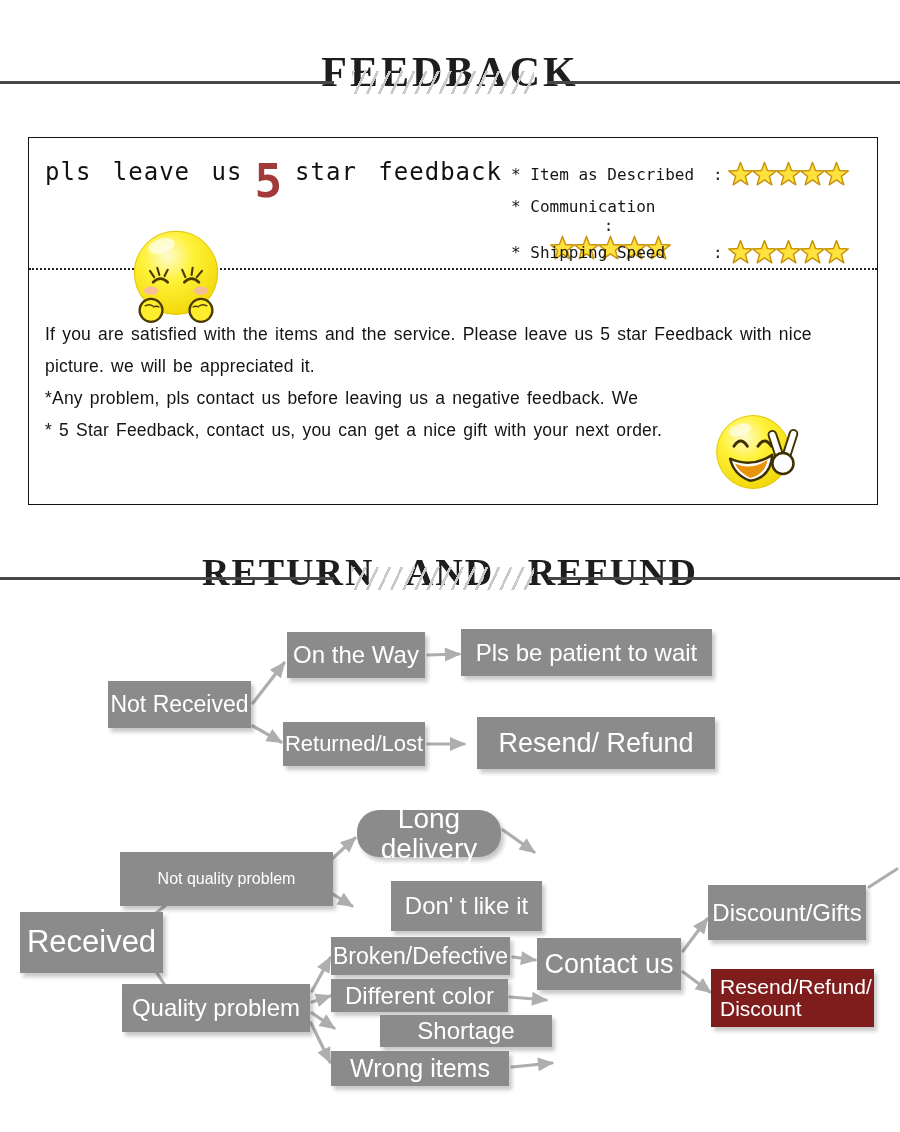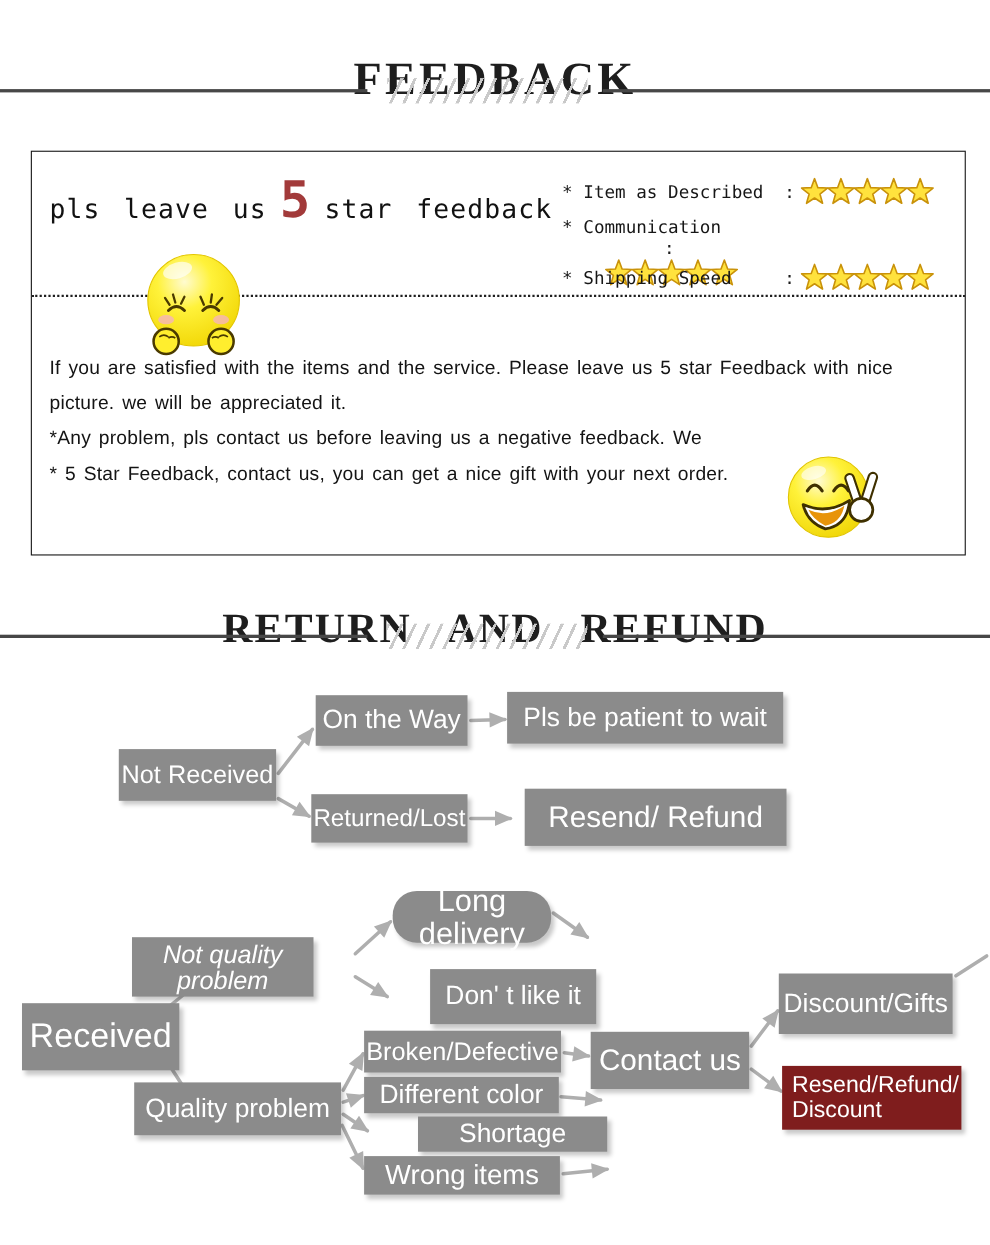--- a/index.html
+++ b/index.html
@@ -12,21 +12,21 @@
   #feedback-title{top:20px;font-size:42px;letter-spacing:3px;}
   #return-title{top:518px;font-size:38px;letter-spacing:2px;word-spacing:22px;}
 
   .deco-line{position:absolute;height:3px;background:#474747;}
   .hatch{position:absolute;height:23px;
          background:repeating-linear-gradient(115deg,#c9c9c9 0 2.6px,transparent 2.6px 11px);}
 
   
   .fb-box{position:absolute;left:28px;top:137px;width:850px;height:368px;
           border:1.5px solid #141414;background:#fff;box-sizing:border-box;}
-  .fb-headline{position:absolute;left:16px;top:20px;display:inline-flex;align-items:flex-end;
+  .fb-headline{position:absolute;left:16px;top:20px;display:inline-flex;align-items:flex-start;
                font-family:"DejaVu Sans Mono",monospace;font-size:24px;letter-spacing:1px;
                word-spacing:6px;color:#111;}
   .fb-headline .five{font-size:46px;font-weight:bold;margin:0 12px;line-height:1;}
   .rating-row{position:absolute;left:482px;display:flex;align-items:center;height:32px;}
   .rating-label{font-family:"DejaVu Sans Mono",monospace;font-size:16px;color:#161616;
                 width:202px;white-space:nowrap;}
   .rating-colon{font-family:"DejaVu Sans Mono",monospace;font-size:16px;margin-right:7px;}
   .stars{display:flex;}
   .stars svg{margin-left:-3px;display:block;}
   .dotted-sep{position:absolute;left:0;right:0;top:130px;border-top:2.5px dotted #1f1f1f;}
@@ -215,21 +215,21 @@
       </g>
   </svg>
 
   <div id="flow-nodes">
       <div class="flow-node" style="left: 108px; top: 681px; width: 143px; height: 47px; font-size: 23px; background: rgb(139, 139, 139); color: rgb(255, 255, 255);">Not Received</div>
       <div class="flow-node" style="left: 287px; top: 632px; width: 138px; height: 46px; font-size: 24px; background: rgb(139, 139, 139); color: rgb(255, 255, 255);">On the Way</div>
       <div class="flow-node" style="left: 461px; top: 629px; width: 251px; height: 47px; font-size: 24px; background: rgb(139, 139, 139); color: rgb(255, 255, 255);">Pls be patient to wait</div>
       <div class="flow-node" style="left: 283px; top: 722px; width: 142px; height: 44px; font-size: 22px; background: rgb(139, 139, 139); color: rgb(255, 255, 255);">Returned/Lost</div>
       <div class="flow-node" style="left: 467px; top: 717px; width: 238px; height: 52px; font-size: 27px; background: rgb(139, 139, 139); color: rgb(255, 255, 255); margin-left: 10px;">Resend/ Refund</div>
       <div class="flow-node" style="left: 357px; top: 810px; width: 144px; height: 47px; font-size: 28px; background: rgb(139, 139, 139); color: rgb(255, 255, 255); border-radius: 22px;">Long delivery</div>
-      <div class="flow-node" style="left: 120px; top: 852px; width: 165px; height: 54px; font-size: 23px; background: rgb(139, 139, 139); color: rgb(255, 255, 255); font-style: italic;">Not quality problem</div>
+      <div class="flow-node" style="left: 120px; top: 852px; width: 213px; height: 54px; font-size: 16px; background: rgb(139, 139, 139); color: rgb(255, 255, 255);">Not quality problem</div>
       <div class="flow-node" style="left: 354px; top: 881px; width: 151px; height: 50px; font-size: 24px; background: rgb(139, 139, 139); color: rgb(255, 255, 255); margin-left: 37px;">Don' t like it</div>
       <div class="flow-node" style="left: 20px; top: 912px; width: 143px; height: 61px; font-size: 31px; background: rgb(139, 139, 139); color: rgb(255, 255, 255);">Received</div>
       <div class="flow-node" style="left: 331px; top: 937px; width: 179px; height: 38px; font-size: 23px; background: rgb(139, 139, 139); color: rgb(255, 255, 255);">Broken/Defective</div>
       <div class="flow-node" style="left: 122px; top: 984px; width: 188px; height: 48px; font-size: 24px; background: rgb(139, 139, 139); color: rgb(255, 255, 255);">Quality problem</div>
       <div class="flow-node" style="left: 331px; top: 979px; width: 177px; height: 33px; font-size: 24px; background: rgb(139, 139, 139); color: rgb(255, 255, 255);">Different color</div>
       <div class="flow-node" style="left: 336px; top: 1015px; width: 172px; height: 32px; font-size: 24px; background: rgb(139, 139, 139); color: rgb(255, 255, 255); margin-left: 44px;">Shortage</div>
       <div class="flow-node" style="left: 331px; top: 1051px; width: 178px; height: 35px; font-size: 25px; background: rgb(139, 139, 139); color: rgb(255, 255, 255);">Wrong items</div>
       <div class="flow-node" style="left: 537px; top: 938px; width: 144px; height: 52px; font-size: 27px; background: rgb(139, 139, 139); color: rgb(255, 255, 255);">Contact us</div>
       <div class="flow-node" style="left: 708px; top: 885px; width: 158px; height: 55px; font-size: 24px; background: rgb(139, 139, 139); color: rgb(255, 255, 255);">Discount/Gifts</div>
       <div class="flow-node align-left" style="left: 711px; top: 969px; width: 163px; height: 58px; font-size: 21px; background: #7f1d1d; color: rgb(255, 255, 255);">Resend/Refund/

